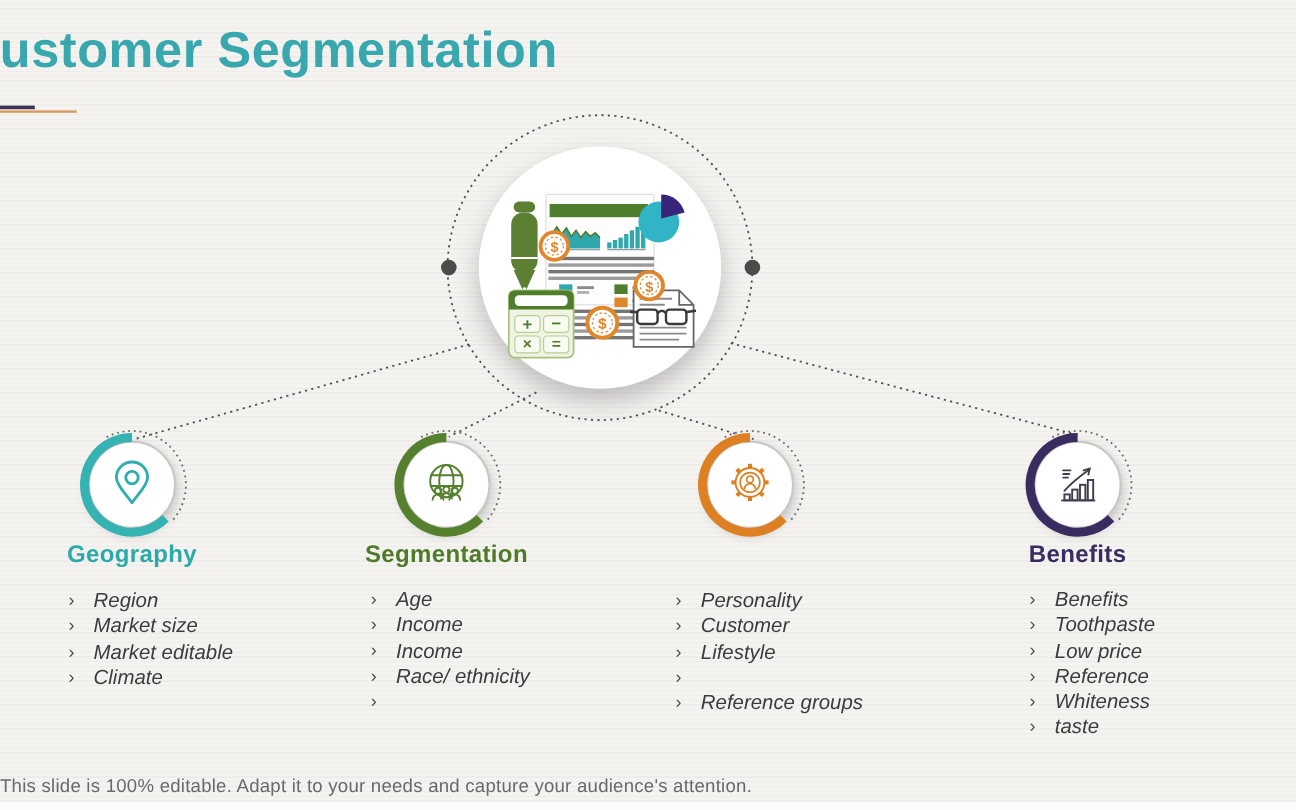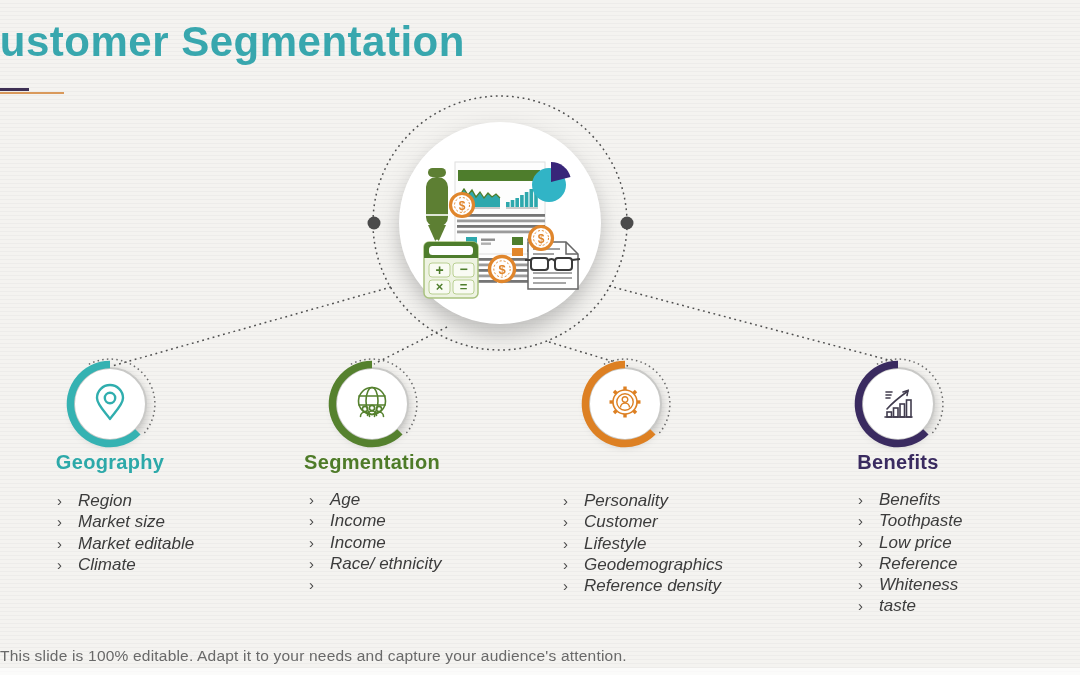--- a/index.html
+++ b/index.html
@@ -290,25 +290,24 @@
     <li>
         <span class="bullet">›</span>
         <span>Customer</span>
       </li>
     <li>
         <span class="bullet">›</span>
         <span>Lifestyle</span>
       </li>
     <li>
         <span class="bullet">›</span>
-        <span>Geodemographics</span>
-      </li>
-    <li>
-        <span class="bullet">›</span>
-        <span>Reference density</span>
+      </li>
+    <li>
+        <span class="bullet">›</span>
+        <span>Reference groups</span>
       </li>
   </ul>
 
   <ul class="list" style="left:858px;top:489px;width:160px;">
     <li>
         <span class="bullet">›</span>
         <span>Benefits</span>
       </li>
     <li>
         <span class="bullet">›</span>

